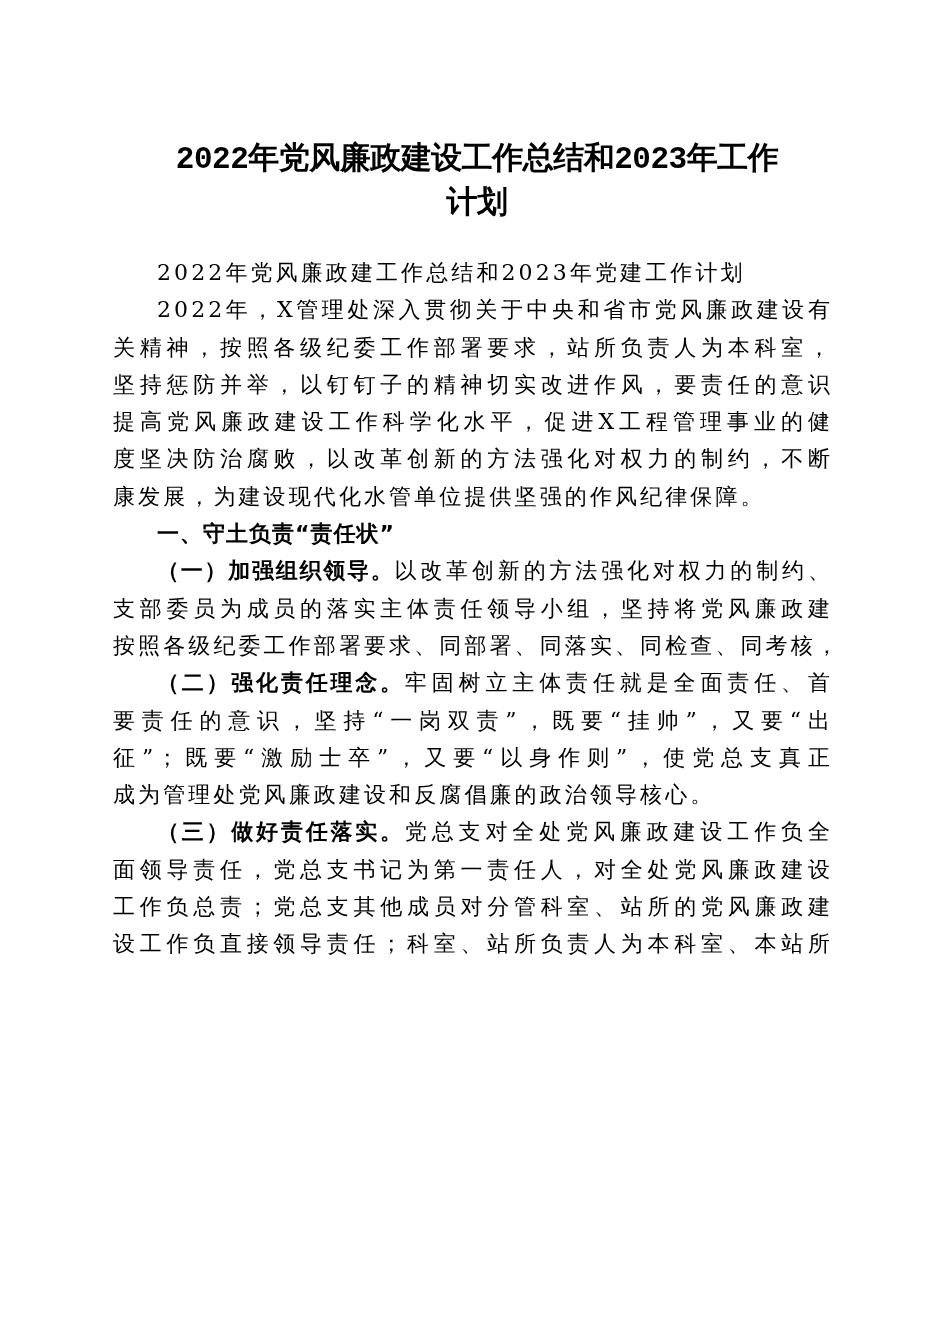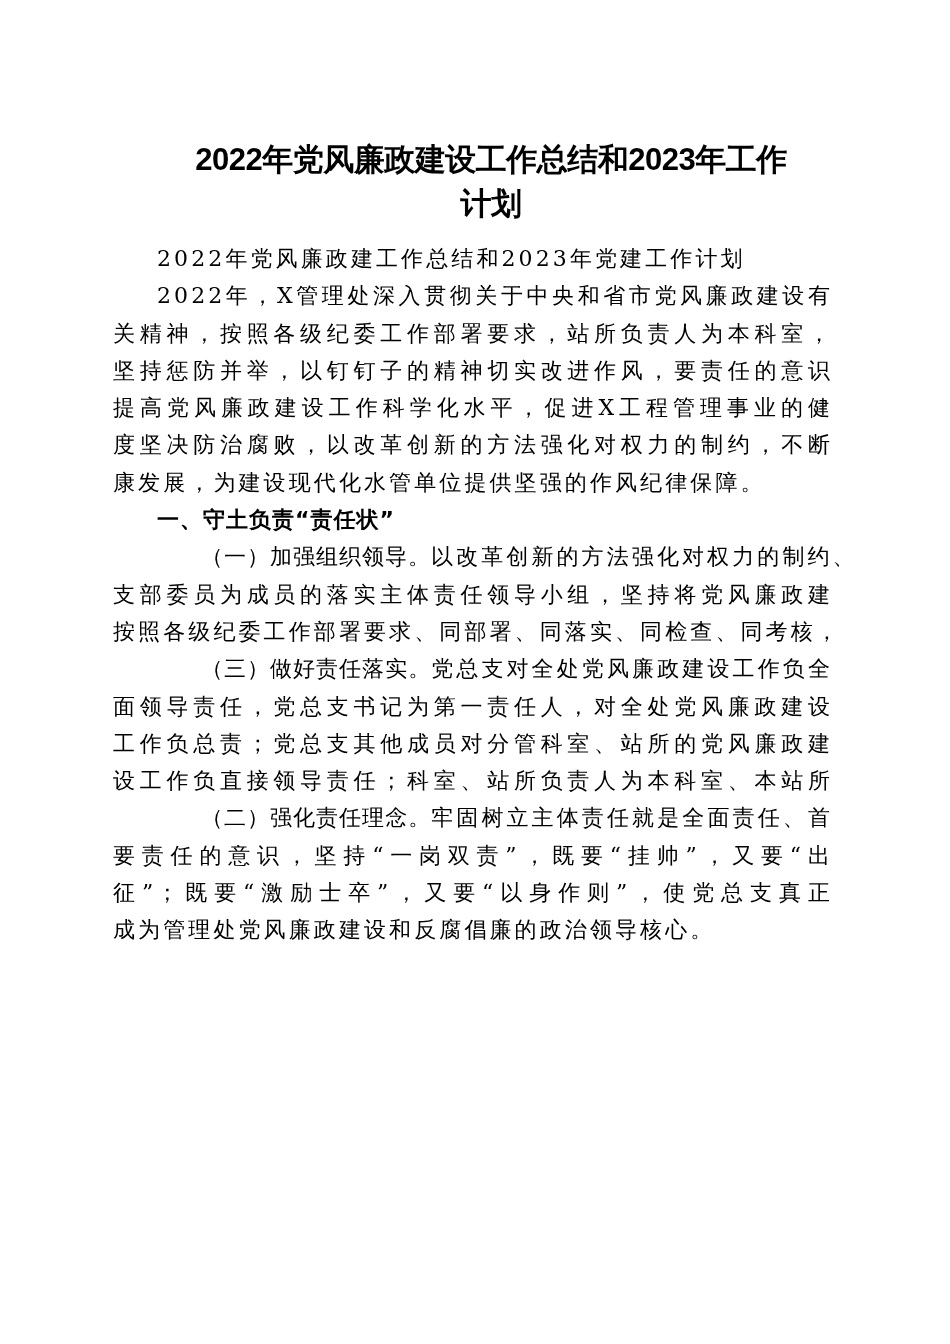--- a/index.html
+++ b/index.html
@@ -17,35 +17,35 @@
     }
     .page {
       position: absolute;
       left: 0; top: 0;
       width: 950px;
       height: 1344px;
       background: #ffffff;
     }
     .title {
       position: absolute;
-      left: 116px;
+      left: 102px;
       width: 750px;
       top: 138px;
       text-align: center;
-      font-family: Liberation Sans, sans-serif;
+      font-family: Liberation Mono, monospace;
       font-weight: bold;
       font-size: 31px;
       line-height: 44px;
       letter-spacing: -0.5px;
     }
     .title .tline { display: block; white-space: nowrap; }
     .body {
       position: absolute;
       left: 113px;
-      top: 240px;
+      top: 254px;
       width: 720px;
     }
     .line {
       display: block;
       height: 37.3px;
       line-height: 37.3px;
       font-size: 22px;
       white-space: nowrap;
       letter-spacing: 3.1px;
       text-align: justify;
@@ -55,23 +55,22 @@
     .line.last { text-align-last: left; }
     .line.indent { padding-left: 44px; }
     .heading {
       font-family: "DejaVu Sans", "Liberation Sans", sans-serif;
       font-weight: bold;
       letter-spacing: 1px;
       text-align-last: left;
     }
     .sub-lead {
       font-family: "DejaVu Sans", "Liberation Sans", sans-serif;
-      font-weight: normal;
+      font-weight: bold;
       letter-spacing: 1px;
-      margin-left: 44px;
     }
   </style>
 </head>
 <body>
 
 <div class="page">
 
   <div class="title">
     <span class="tline">2022年党风廉政建设工作总结和2023年工作</span>
     <span class="tline">计划</span>
@@ -92,27 +91,27 @@
 
     <span class="line indent heading">一、守土负责“责任状”</span>
 
     <div>
       <span class="line indent"><span class="sub-lead">（一）加强组织领导。</span><span>以改革创新的方法强化对权力的制约、</span></span>
       <span class="line">支部委员为成员的落实主体责任领导小组，坚持将党风廉政建</span>
       <span class="line">按照各级纪委工作部署要求、同部署、同落实、同检查、同考核，</span>
     </div>
 
     <div>
+      <span class="line indent"><span class="sub-lead">（二）强化责任理念。</span><span>牢固树立主体责任就是全面责任、首</span></span>
+      <span class="line">要责任的意识，坚持“一岗双责”，既要“挂帅”，又要“出</span>
+      <span class="line">征”；既要“激励士卒”，又要“以身作则”，使党总支真正</span>
+      <span class="line last">成为管理处党风廉政建设和反腐倡廉的政治领导核心。</span>
+    </div>
+
+    <div>
       <span class="line indent"><span class="sub-lead">（三）做好责任落实。</span><span>党总支对全处党风廉政建设工作负全</span></span>
       <span class="line">面领导责任，党总支书记为第一责任人，对全处党风廉政建设</span>
       <span class="line">工作负总责；党总支其他成员对分管科室、站所的党风廉政建</span>
       <span class="line">设工作负直接领导责任；科室、站所负责人为本科室、本站所</span>
     </div>
 
-    <div>
-      <span class="line indent"><span class="sub-lead">（二）强化责任理念。</span><span>牢固树立主体责任就是全面责任、首</span></span>
-      <span class="line">要责任的意识，坚持“一岗双责”，既要“挂帅”，又要“出</span>
-      <span class="line">征”；既要“激励士卒”，又要“以身作则”，使党总支真正</span>
-      <span class="line last">成为管理处党风廉政建设和反腐倡廉的政治领导核心。</span>
-    </div>
-
   </div>
 </div>
 
 </body></html>

